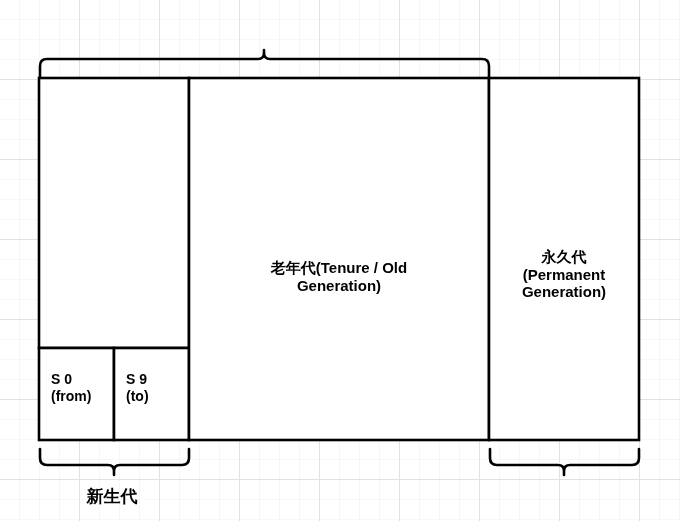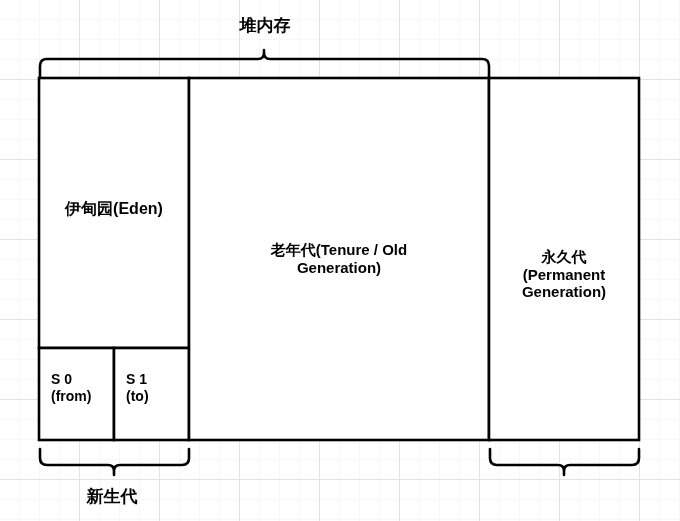--- a/index.html
+++ b/index.html
@@ -79,21 +79,21 @@
     left: 114px;
     top: 371px;
     width: 75px;
     font-size: 14px;
     text-align: left;
     padding-left: 12px;
     box-sizing: border-box;
   }
   #label-old {
     left: 199px;
-    top: 241px;
+    top: 259px;
     width: 280px;
     font-size: 15px;
   }
   #label-perm {
     left: 494px;
     top: 248px;
     width: 140px;
     font-size: 15px;
     text-align: center;
   }
@@ -170,28 +170,26 @@
                L 564 471
                Q 564 465 570 465
                L 632 465
                Q 639 465 639 458
                L 639 449" fill="none" stroke="#000000" stroke-width="2.6" stroke-linecap="round" stroke-linejoin="round"></path>
     </g>
   </svg>
 
   <div class="layer">
 
-    <div class="txt" id="heading-heap">堆内存</div>
-
-    <div class="txt" id="label-eden">伊甸园(Eden)</div>
+
 
     <div class="txt" id="label-s0">S 0
 (from)</div>
 
-    <div class="txt" id="label-s1">S 1
+    <div class="txt" id="label-s1">S 9
 (to)</div>
 
     <div class="txt" id="label-old">老年代(Tenure / Old
 Generation)</div>
 
     <div class="txt" id="label-perm">永久代
 (Permanent
 Generation)</div>
 
     <div class="txt" id="label-young">新生代</div>

